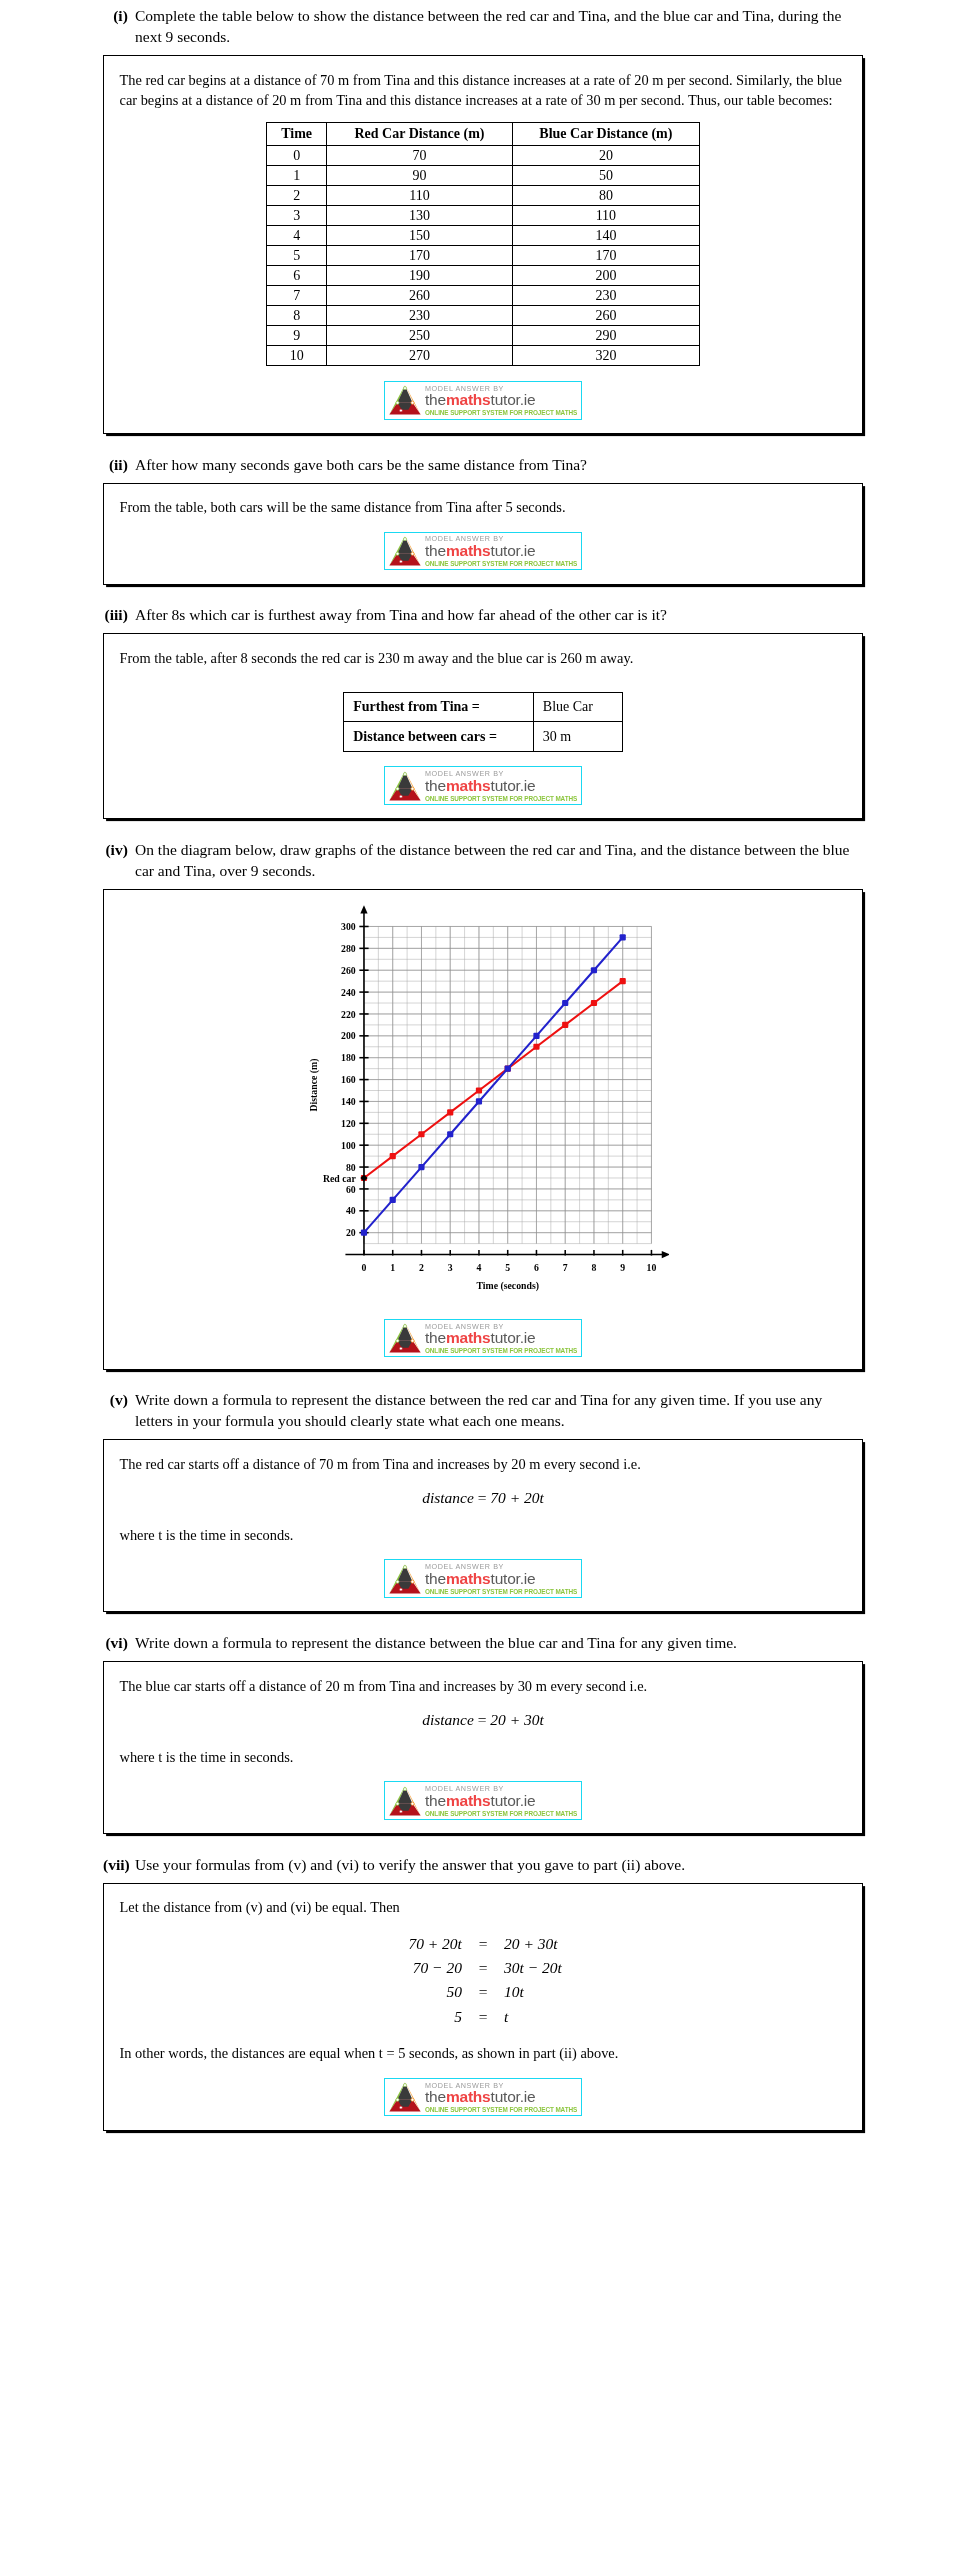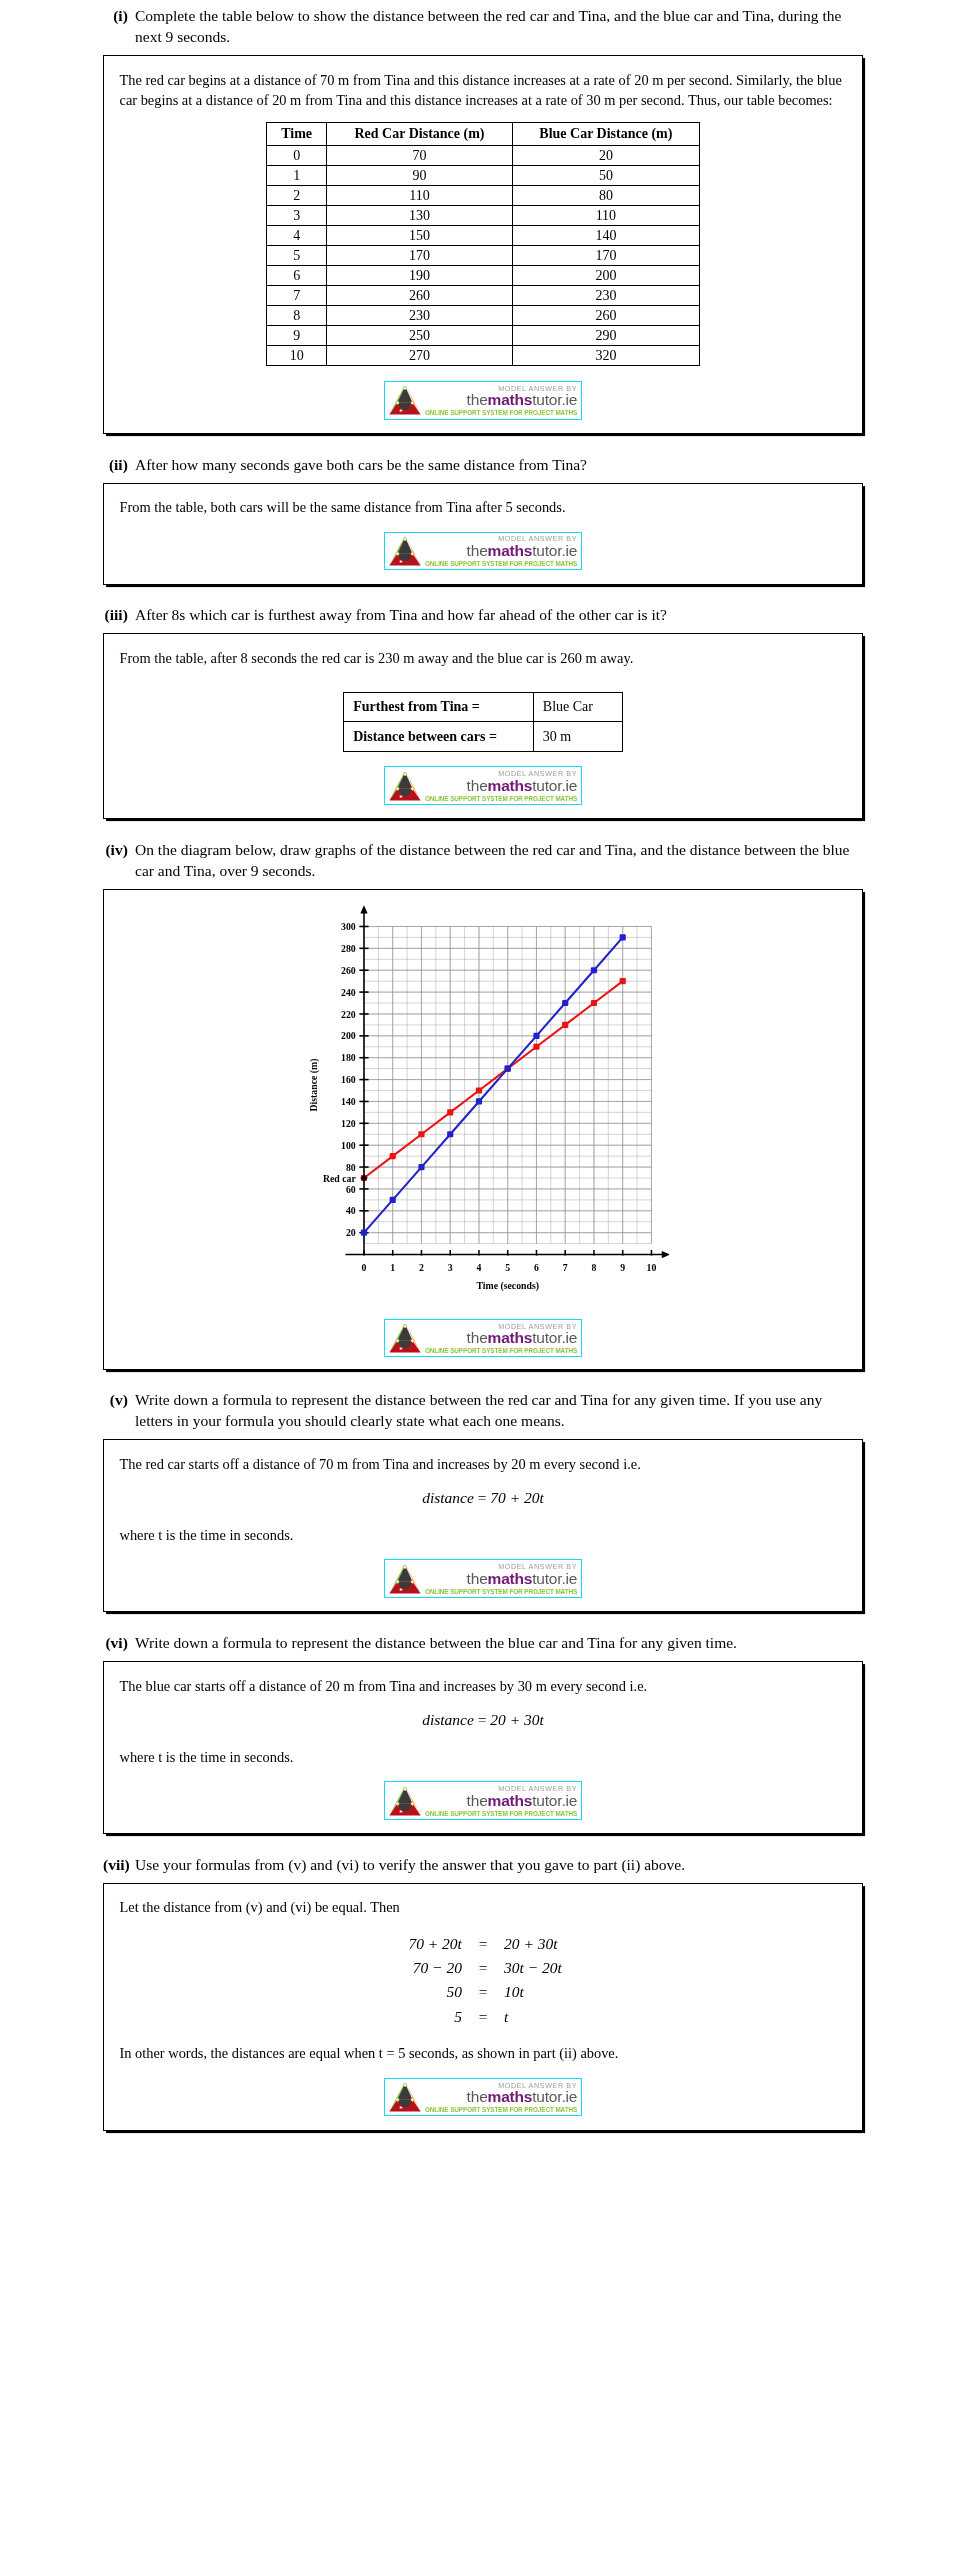--- a/index.html
+++ b/index.html
@@ -51,34 +51,34 @@
   table.data thead th:first-child { width:44px; }
 
   
   .sum-wrap { display:flex; justify-content:center; margin:24px 0 6.2px 0; }
   table.summary { border-collapse:collapse; font-size:14px; }
   table.summary td { border:0.5px solid #000; padding:5.2px 9.3px; line-height:1.3;margin-top:40px; }
   table.summary td.k { font-weight:bold; text-align:left; min-width:170px; }
   table.summary td.v { text-align:left; min-width:70px; }
 
   
-  .logo-wrap { display:flex; justify-content:center; margin:14.4px 0 3.1px 0;text-align:right; }
+  .logo-wrap { display:flex; justify-content:center; margin:14.4px 0 3.1px 0; }
   .logo {
     border:1.5px solid #1ad9f2; background:#fff;
     display:flex; align-items:center;
     padding:2.6px 4.1px 2.1px 3.1px;
     box-sizing:border-box;
   }
   .logo .mark { width:34px; height:32px; flex:0 0 34px; margin-right:3.1px; }
   .logo .txt { display:flex; flex-direction:column; justify-content:center; }
   .logo .l1 { font-family:"Liberation Sans", sans-serif; font-size:7.2px;
               letter-spacing:0.6px; color:#9b9b9b; line-height:1; margin-bottom:0.5px;}
   .logo .l2 { font-family:"Liberation Sans", sans-serif; font-size:15.5px;
               color:#5a5a5a; line-height:1.05; letter-spacing:-0.2px; }
-  .logo .l2 b { color:#701a75; font-weight:bold; }
+  .logo .l2 b { color:#ef4444; font-weight:bold; }
   .logo .l3 { font-family:"Liberation Sans", sans-serif; font-size:6.4px;
               font-weight:bold; color:#8cc63e; line-height:1.1; letter-spacing:-0.1px;
               margin-top:0.5px; }
 
   
   .chart-box { margin:0 100px 20.6px 103px; border:1.5px solid #000;
                box-shadow:2.6px 2.6px 0 -0.5px #000; background:#fff; box-sizing:border-box;
                padding:7.2px 0 8.2px 0; }
   .chart-holder { display:flex; justify-content:center; }
   svg.graph { display:block; }

